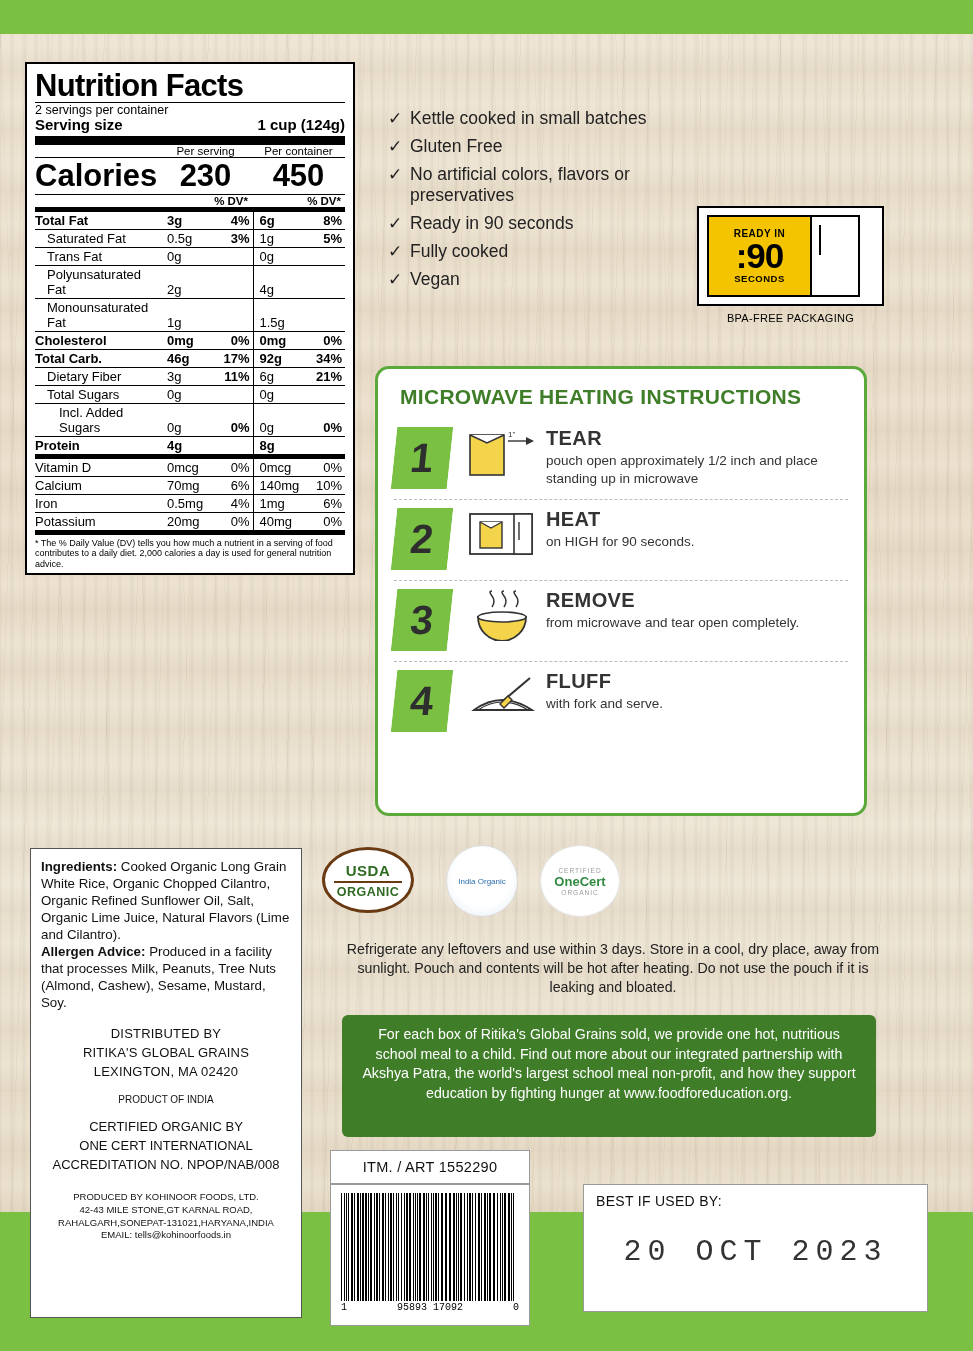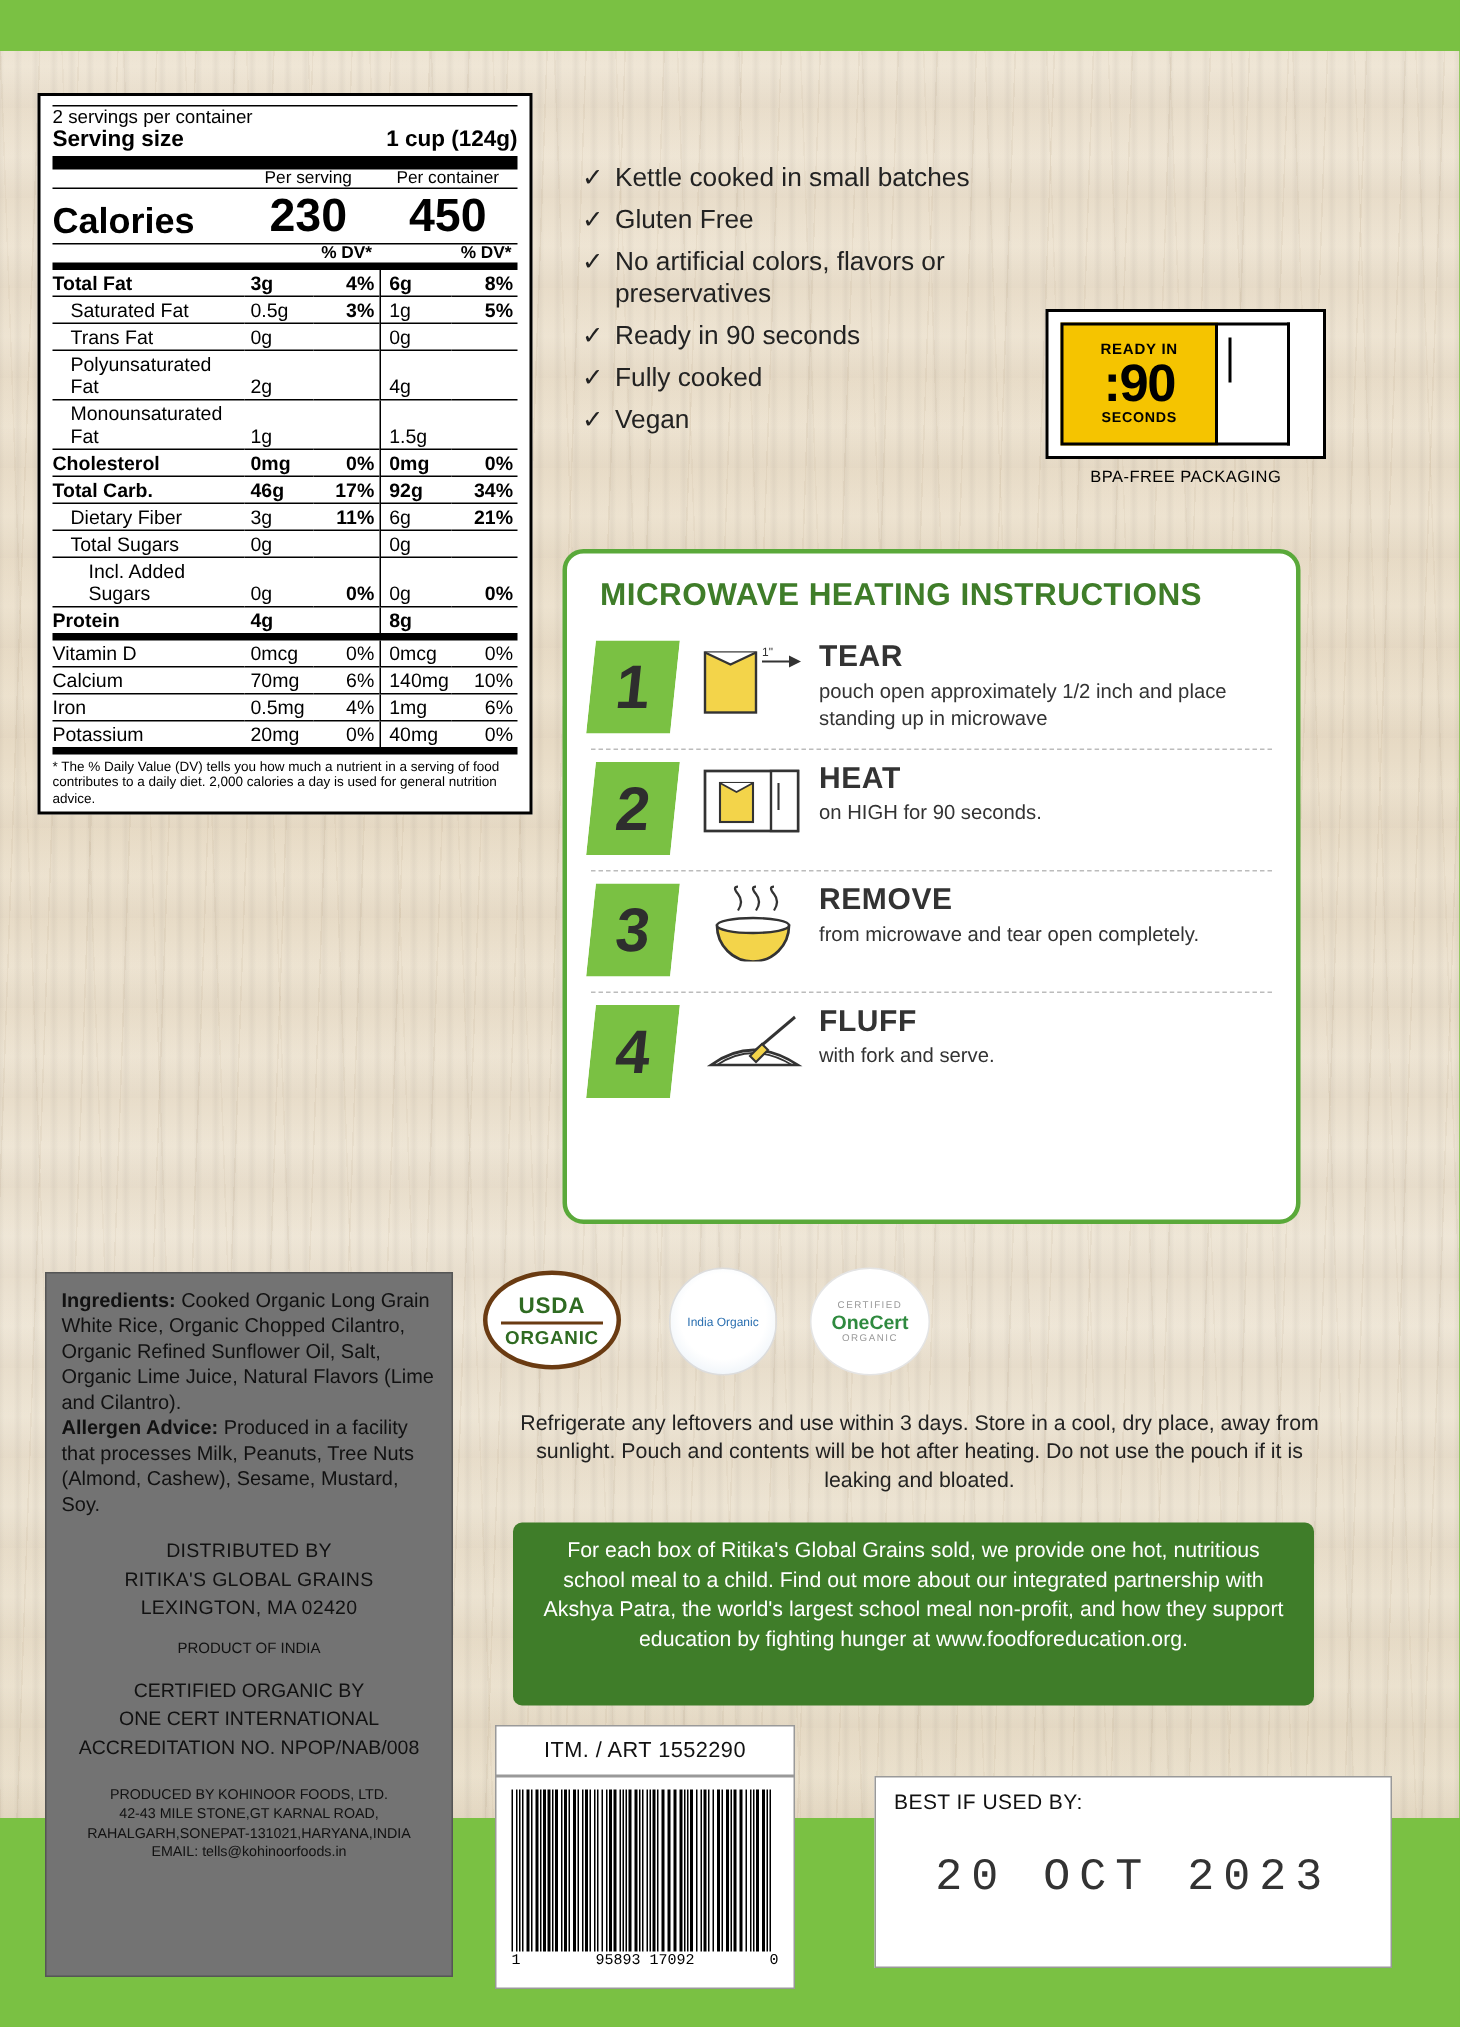--- a/index.html
+++ b/index.html
@@ -41,41 +41,41 @@
   .nf h1 { font-size:31px; margin:0 0 1px 0; letter-spacing:-0.7px; font-weight:bold; line-height:1; }
   .nf .servings { font-size:12.5px; }
   .nf .ss-row { display:flex; justify-content:space-between; font-weight:bold; font-size:15px; margin-top:-1px;}
   .rule-thick { border-top:9px solid #000; margin:3px 0 0 0; }
   .rule-med { border-top:5px solid #000; }
   .rule-thin { border-top:1px solid #000; }
   .nf table { width:100%; border-collapse:collapse; font-size:13px; }
   .nf td { padding:1px 0; vertical-align:bottom; }
   .colhdr { font-size:11.5px; text-align:center; }
   .cal-row { display:flex; align-items:flex-end; }
-  .cal-row .lbl { font-size:24px; font-weight:bold; flex:1; }
+  .cal-row .lbl { font-size:31px; font-weight:bold; flex:1; }
   .cal-row .v1, .cal-row .v2 { font-size:31px; font-weight:bold; width:93px; text-align:center; }
   .dv-row { display:flex; font-size:11.5px; font-weight:bold; }
   .dv-row .sp { flex:1; }
   .dv-row .d1,.dv-row .d2 { width:93px; text-align:right; padding-right:4px;}
   .nf .nm { width:auto; }
   .nf .c1 { width:46px; text-align:left; padding-left:4px;margin-left:20px;}
   .nf .c2 { width:44px; text-align:right; font-weight:bold; padding-right:3px;}
   .nf .c3 { width:48px; text-align:left; padding-left:6px; }
   .nf .c4 { width:44px; text-align:right; font-weight:bold; padding-right:3px;}
   .nf .bold td { font-weight:bold; }
   .nf .ind td.nm { padding-left:12px; }
   .nf .ind2 td.nm { padding-left:24px; }
   .sepline td { border-top:1px solid #000; }
   .vsep { border-left:1px solid #000; }
   .footnote { font-size:9px; line-height:1.15; padding-top:3px; }
 
   
   .ing {
     position:absolute; left:30px; top:848px; width:272px; height:470px;
-    background:#737373; border:1px solid #555; padding:9px 10px;
+    background:#ffffff; border:1px solid #555; padding:9px 10px;
     font-size:13.3px; line-height:1.28; color:#111;
   }
   .ing b { font-weight:bold; }
   .ing .dist { text-align:center; margin-top:14px; font-size:13px; line-height:1.45; letter-spacing:0.2px;}
   .ing .prod { text-align:center; margin-top:12px; font-size:10px;}
   .ing .cert { text-align:center; margin-top:12px; font-size:13px; line-height:1.45;}
   .ing .smallprint { text-align:center; margin-top:16px; font-size:9.5px; line-height:1.35; }
 
   
   .bullets { position:absolute; left:388px; top:108px; width:290px; }
@@ -176,20 +176,21 @@
   }
 </style>
 </head>
 <body>
 
 <div class="greenbar-top"></div>
 <div class="wood"></div>
 <div class="greenbar-bottom"></div>
 
 <div class="nf">
+  <h1>Nutrition Facts</h1>
   <div class="rule-thin"></div>
   <div class="servings">2 servings per container</div>
   <div class="ss-row">
     <span>Serving size</span>
     <span>1 cup (124g)</span>
   </div>
   <div class="rule-thick"></div>
 
   <div style="display:flex; justify-content:flex-end;">
     <span class="colhdr" style="width:93px;">Per serving</span>

